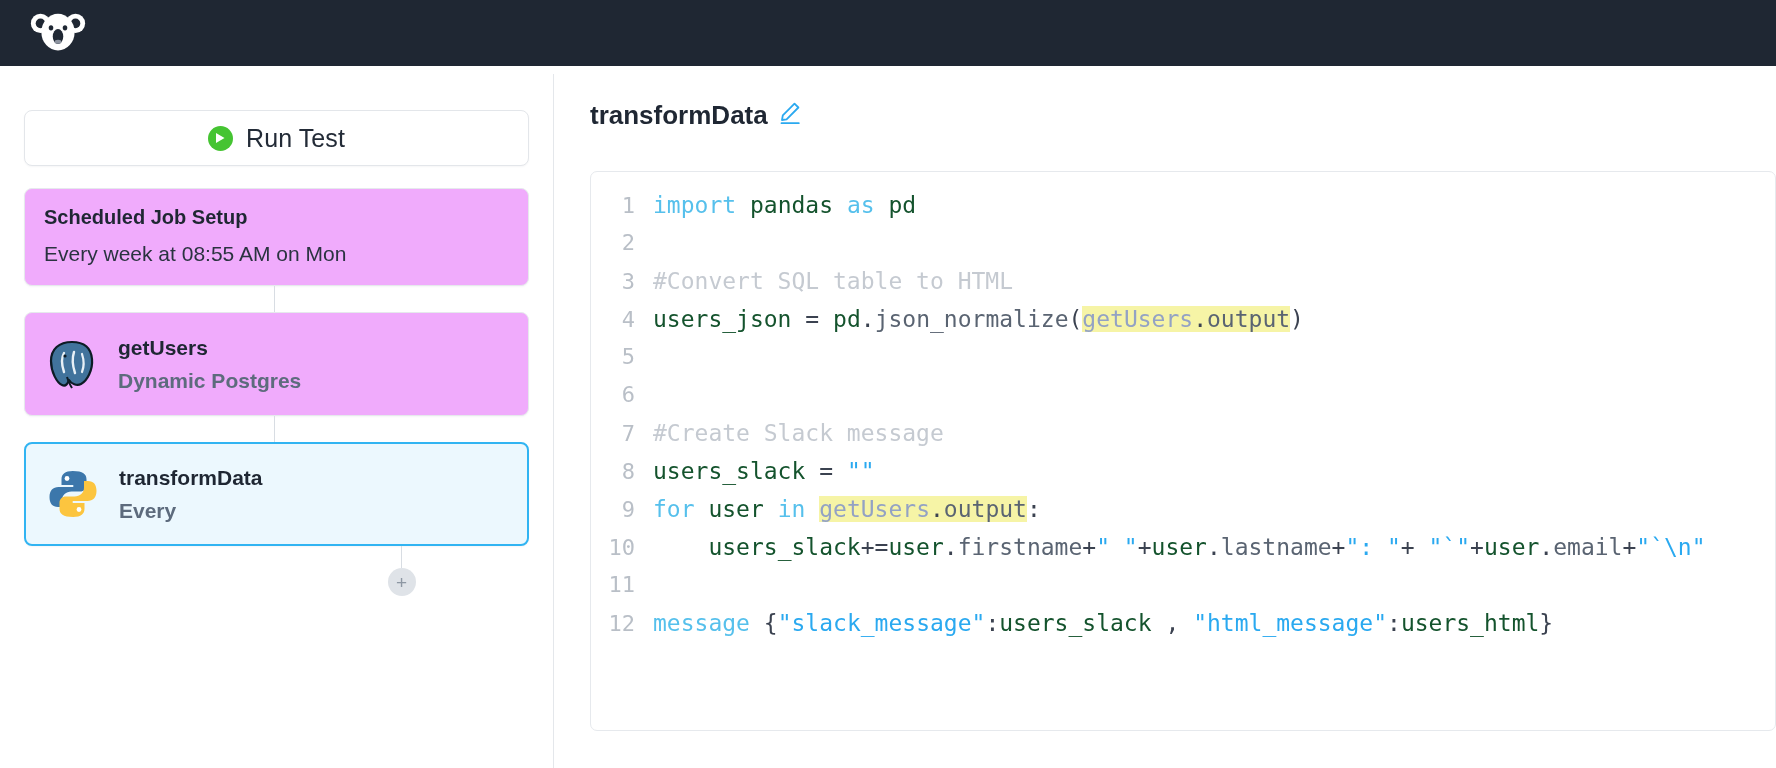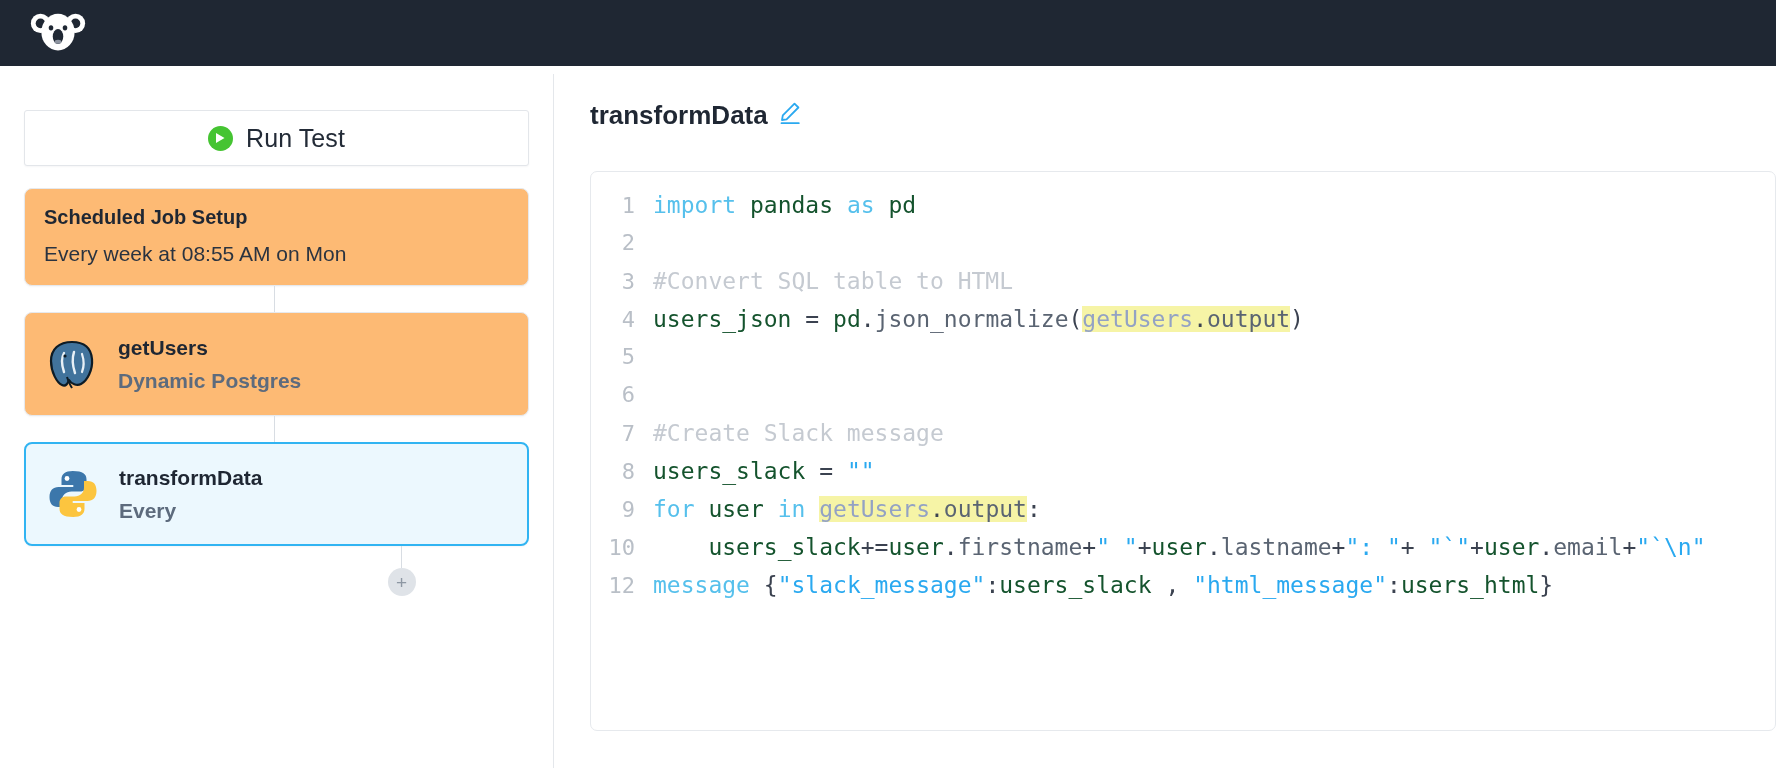--- a/index.html
+++ b/index.html
@@ -32,21 +32,21 @@
   .sidebar {
     width: 553px;
     flex: 0 0 553px;
     padding: 44px 24px 0 24px;
     position: relative;
     background: #fff;
   }
   .run-btn {
     height: 56px;
     border: 1px solid #e3e6ea;
-    border-radius: 3px;
+    border-radius: 8px;
     background: #fff;
     display: flex;
     align-items: center;
     justify-content: center;
     gap: 13px;
     cursor: pointer;
     box-shadow: 0 1px 2px rgba(16,24,40,0.04);
   }
   .play-badge {
     width: 25px; height: 25px; border-radius: 50%;
@@ -57,21 +57,21 @@
   .play-badge svg { display: block; }
   .run-label {
     font-size: 25px;
     color: #232b37;
     letter-spacing: .1px;
   }
 
   .card {
     border: 1px solid #e6e9ed;
     border-radius: 8px;
-    background: #fdba74;
+    background: #f0abfc;
     box-shadow: 0 1px 2px rgba(16,24,40,0.04);
   }
   .sched-card {
     margin-top: 22px;
     padding: 17px 19px 19px 19px;
   }
   .sched-title {
     font-size: 20px;
     font-weight: bold;
     color: #1f2733;
@@ -330,20 +330,24 @@
       <div class="code-line">
         <span class="ln">9</span>
         <span class="code-txt"><span class="k">for</span> <span class="id">user</span> <span class="k">in</span> <span class="hl hlid">getUsers</span><span class="hl p">.</span><span class="hl">output</span><span class="p">:</span></span>
       </div>
 
       <div class="code-line">
         <span class="ln">10</span>
         <span class="code-txt">    <span class="id">users_slack</span><span class="p">+=</span><span class="id">user</span><span class="p">.</span>firstname<span class="p">+</span><span class="s">" "</span><span class="p">+</span><span class="id">user</span><span class="p">.</span>lastname<span class="p">+</span><span class="s">": "</span><span class="p">+</span> <span class="s">"`"</span><span class="p">+</span><span class="id">user</span><span class="p">.</span>email<span class="p">+</span><span class="s">"`\n"</span></span>
       </div>
 
+      <div class="code-line">
+        <span class="ln">11</span>
+        <span class="code-txt"></span>
+      </div>
 
       <div class="code-line">
         <span class="ln">12</span>
         <span class="code-txt"><span class="k">message</span> <span class="p">{</span><span class="s">"slack_message"</span><span class="p">:</span><span class="id">users_slack</span> <span class="p">,</span> <span class="s">"html_message"</span><span class="p">:</span><span class="id">users_html</span><span class="p">}</span></span>
       </div>
 
     </div>
   </div>
 </div>
 

